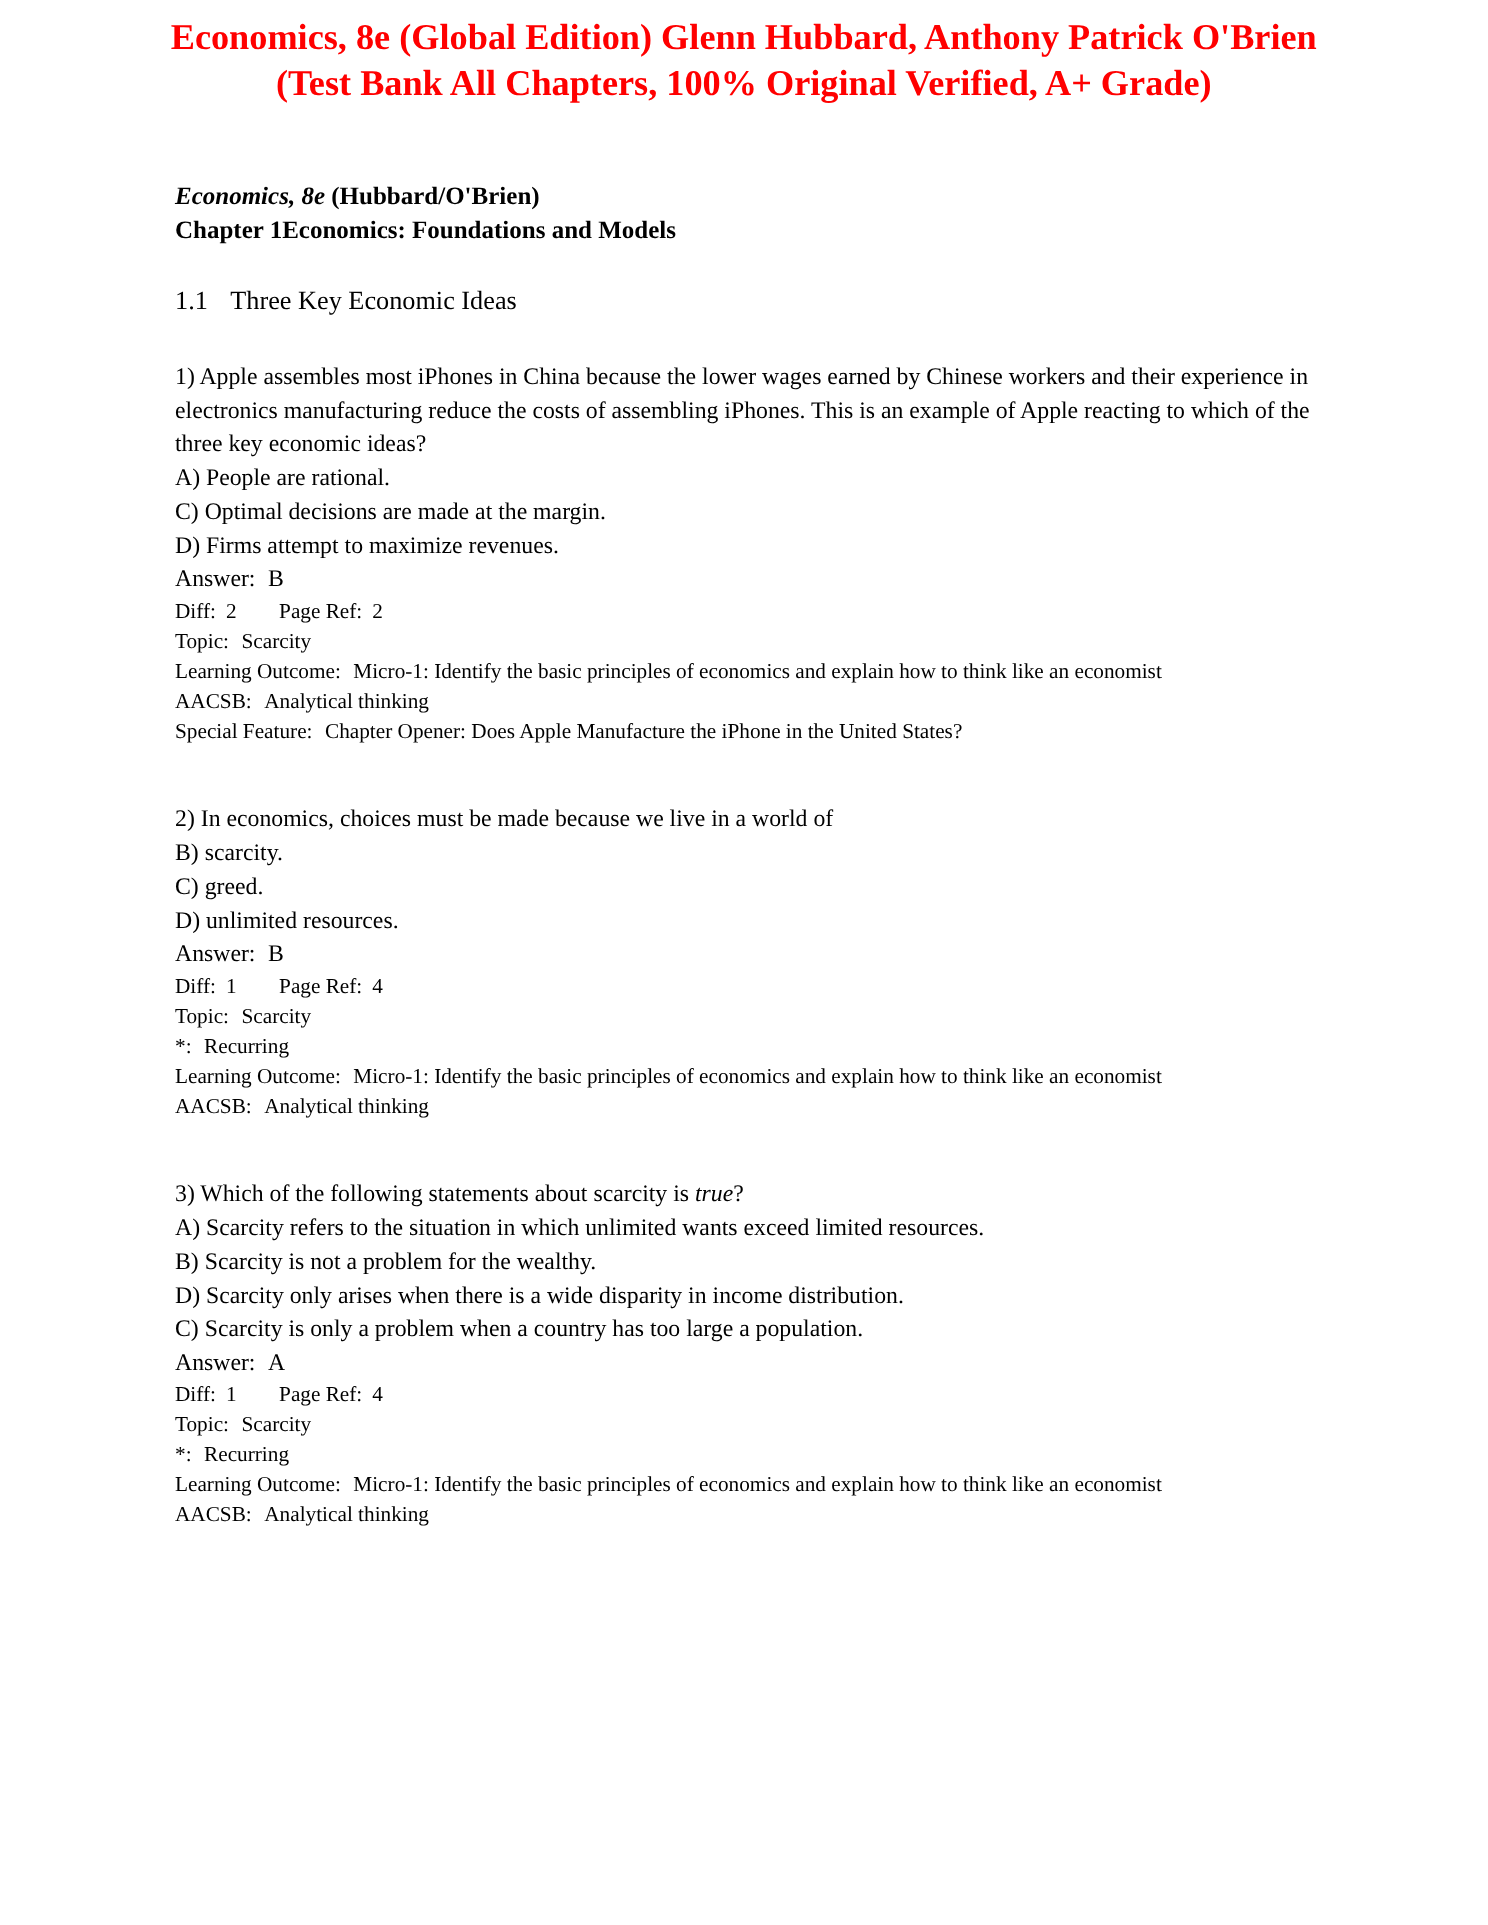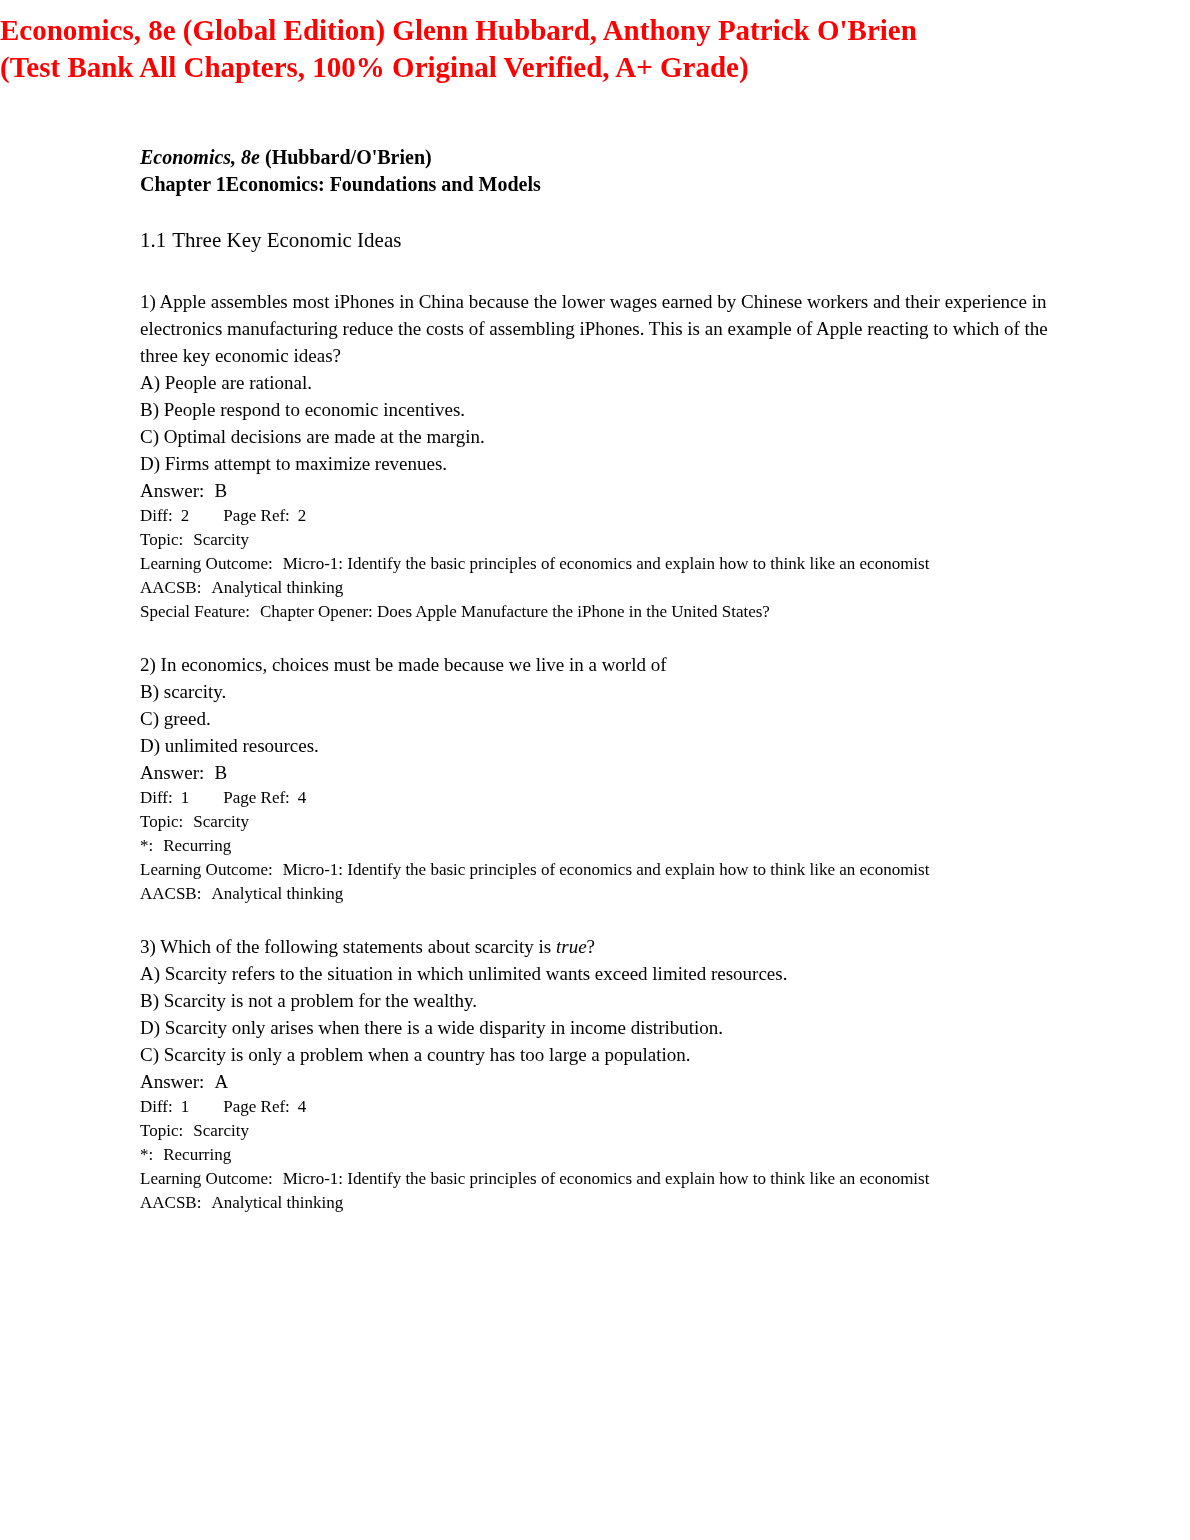--- a/index.html
+++ b/index.html
@@ -6,21 +6,21 @@
   html, body { background: #ffffff; }
   body {
     width: 1190px;
     height: 1540px;
     overflow: hidden;
     font-family: "Liberation Serif", "DejaVu Serif", serif;
     color: #000000;
   }
   .page-header {
     padding-top: 12px;
-    text-align: left;
+    text-align: center;
     font-weight: bold;
     font-size: 29px;
     line-height: 37px;
     color: #ff0000;
   }
   .main {
     margin-left: 140px;
     width: 918px;
   }
   .book-block {
@@ -30,23 +30,23 @@
     font-weight: bold;
   }
   .book-title-italic { font-style: italic; }
   .chapter-label { display: inline-block; }
   .section-heading {
     margin-top: 28px;
     font-size: 21px;
     line-height: 28px;
     font-weight: normal;
   }
-  .section-number { display: inline-block; margin-right: 6px; }
+  .section-number { display: inline-block; margin-right: 18px; }
   .question { margin-top: 34px; }
-  .question + .question { margin-top: 27px; }
+  .question + .question { margin-top: 45px; }
   .stem, .choice, .answer-line {
     font-size: 19px;
     line-height: 27px;
   }
   .stem-italic { font-style: italic; }
   .meta-line {
     font-size: 17px;
     line-height: 24px;
   }
   .val { margin-left: 10px; }
@@ -66,21 +66,20 @@
   <div class="book-block">
     <div><span class="book-title-italic">Economics, 8e</span> <span>(Hubbard/O'Brien)</span></div>
     <div><span class="chapter-label">Chapter 1</span><span>Economics: Foundations and Models</span></div>
   </div>
 
   <h2 class="section-heading"><span class="section-number">1.1</span><span>Three Key Economic Ideas</span></h2>
 
   <section class="question">
     <p class="stem"><span>1) Apple assembles most iPhones in China because the lower wages earned by Chinese workers and their experience in electronics manufacturing reduce the costs of assembling iPhones. This is an example of Apple reacting to which of the three key economic ideas?</span><span class="stem-italic"></span><span></span></p>
     <div class="choice">A) People are rational.</div>
-    <div class="choice">B) People respond to economic incentives.</div>
     <div class="choice">C) Optimal decisions are made at the margin.</div>
     <div class="choice">D) Firms attempt to maximize revenues.</div>
     <div class="answer-line"><span>Answer:</span><span class="val">B</span></div>
     <div class="meta-line"><span>Diff:</span><span class="val-tight">2</span><span class="pageref-label">Page Ref:</span><span class="val-tight">2</span></div>
     <div class="meta-line"><span>Topic:</span><span class="val">Scarcity</span></div>
     <div class="meta-line"><span>Learning Outcome:</span><span class="val">Micro-1: Identify the basic principles of economics and explain how to think like an economist</span></div>
     <div class="meta-line"><span>AACSB:</span><span class="val">Analytical thinking</span></div>
     <div class="meta-line"><span>Special Feature:</span><span class="val">Chapter Opener: Does Apple Manufacture the iPhone in the United States?</span></div>
   </section>
 

